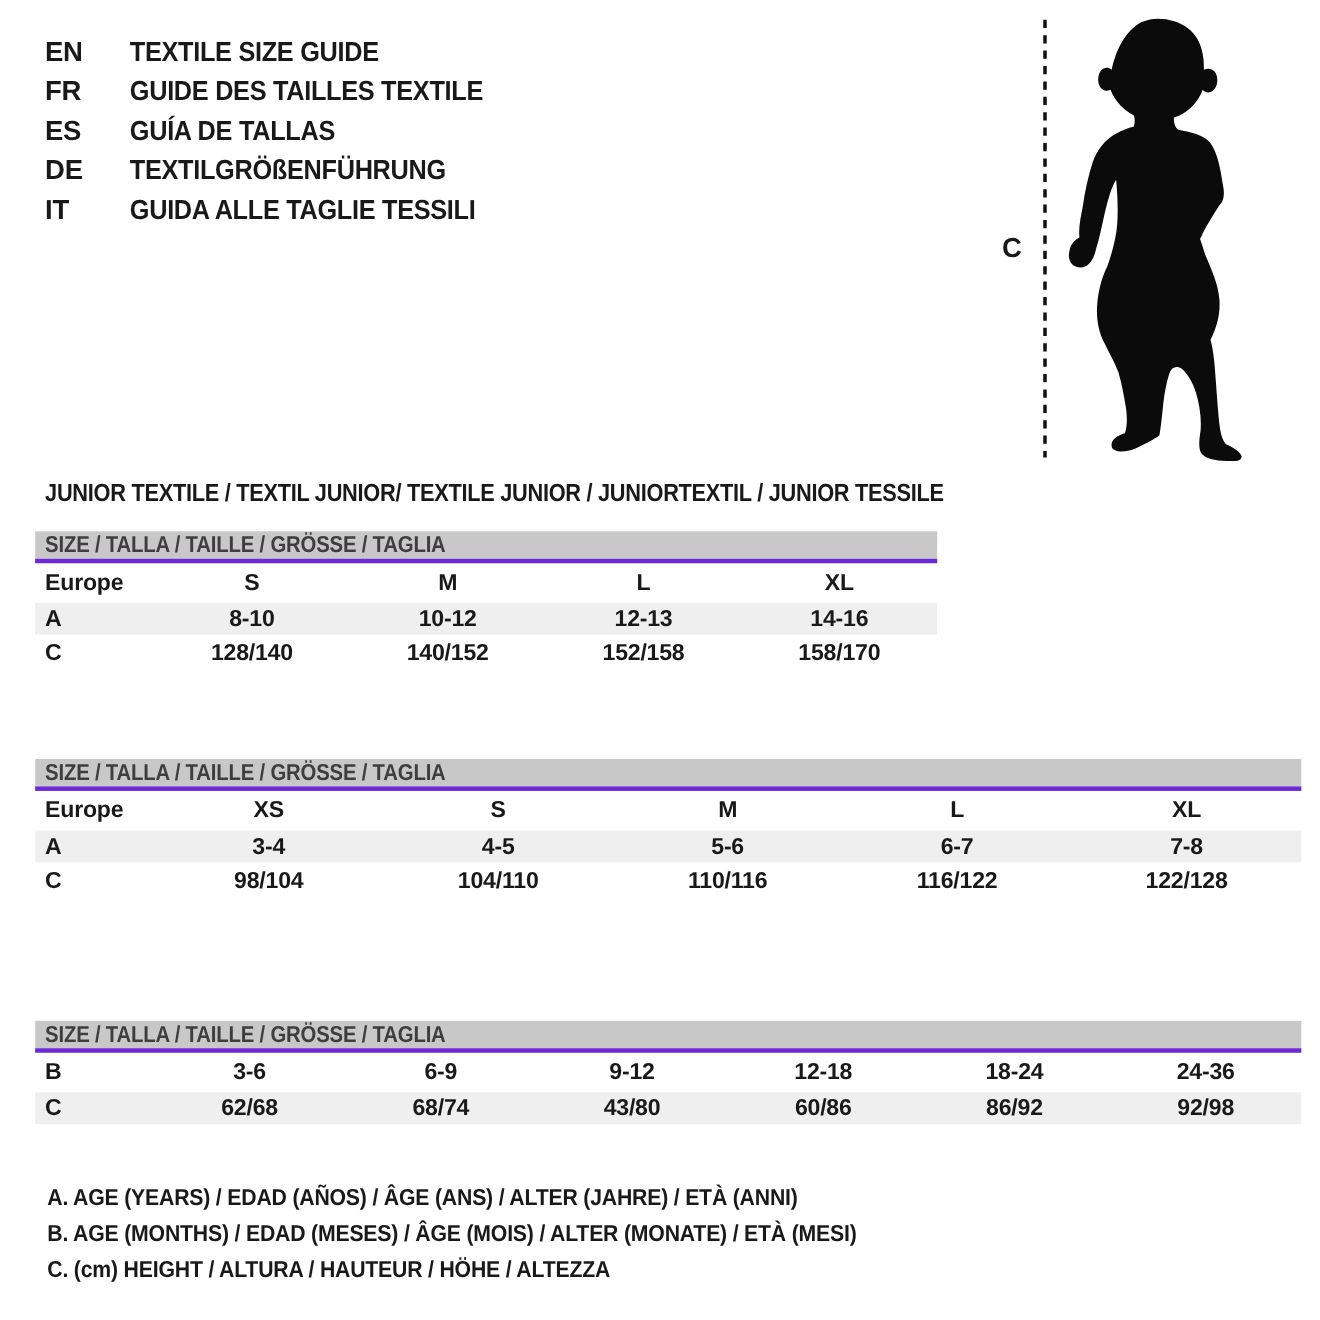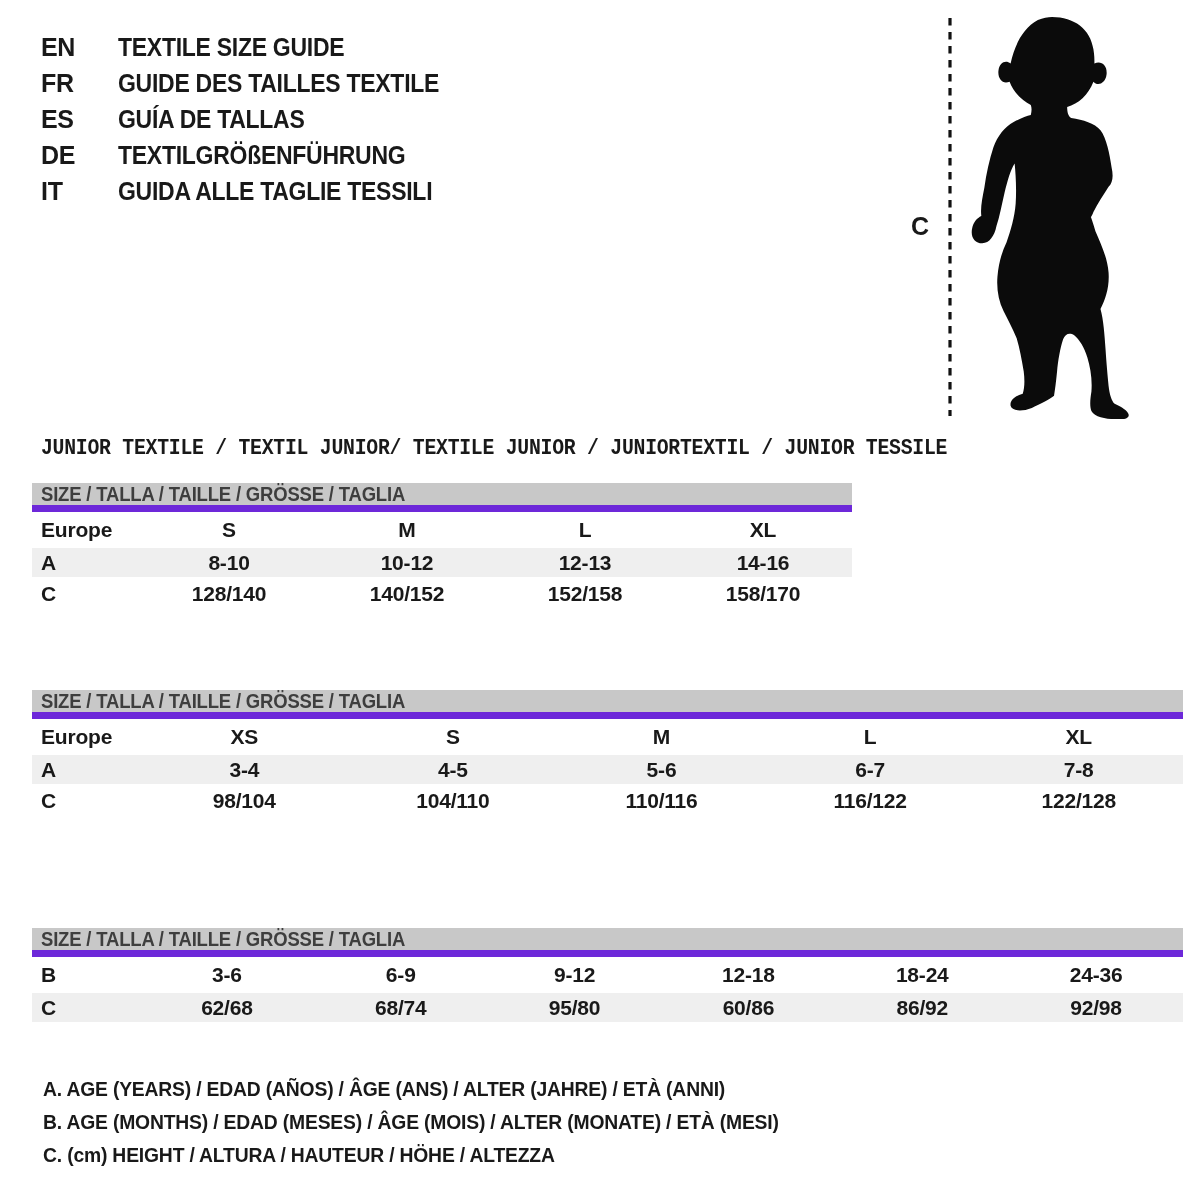--- a/index.html
+++ b/index.html
@@ -22,33 +22,33 @@
   .toddler{position:absolute;left:964px;top:15px;width:174px;height:404px;}
 
   
   .sec-title{position:absolute;left:41px;font-size:22.5px;font-weight:700;letter-spacing:-0.3px;line-height:24px;}
   .sub{font-size:13px;vertical-align:-4px;}
 
   
   .sg-table{position:absolute;left:32px;}
   .w-junior{width:820px;}
   .w-full{width:1151px;}
-  .size-bar{height:29px;background:#c8c8c8;border-bottom:7px solid #6d28d9;display:flex;align-items:center;padding-left:9px;box-sizing:border-box;
+  .size-bar{height:29px;background:#c8c8c8;border-bottom:4px solid #6d28d9;display:flex;align-items:center;padding-left:9px;box-sizing:border-box;
             font-size:21px;font-weight:700;color:#3e3e3e;letter-spacing:-0.2px;}
   .trow{display:grid;align-items:center;font-size:21px;font-weight:700;letter-spacing:-0.2px;height:34px;}
   .trow.first{height:36px;}
   .trow.shade{height:29px;background:#efefef;}
   .cols4{grid-template-columns:108px repeat(4,1fr);}
   .cols5{grid-template-columns:108px repeat(5,1fr);}
   .cols6{grid-template-columns:108px repeat(6,1fr);}
   .lbl{padding-left:9px;}
   .val{text-align:center;}
 
   
-  #junior-title{top:436px;font-family:Liberation Mono, monospace;}
+  #junior-title{top:436px;}
   #junior-table{top:483px;}
   #children-title{top:643px;}
   #children-table{top:690px;}
   #babies-title{top:849px;}
   #babies-title .line{height:33px;}
   #babies-table{top:928px;}
 
   
   .legend{position:absolute;left:43px;top:1072px;}
   .legend .line{height:33px;font-size:21px;font-weight:700;letter-spacing:-0.2px;display:flex;align-items:center;}
@@ -216,21 +216,21 @@
       <span class="val">6-9</span>
       <span class="val">9-12</span>
       <span class="val">12-18</span>
       <span class="val">18-24</span>
       <span class="val">24-36</span>
     </div>
     <div class="trow cols6 shade">
       <span class="lbl">C</span>
       <span class="val">62/68</span>
       <span class="val">68/74</span>
-      <span class="val">95/80</span>
+      <span class="val">43/80</span>
       <span class="val">60/86</span>
       <span class="val">86/92</span>
       <span class="val">92/98</span>
     </div>
   </div>
 
   <div class="legend">
     <div class="line">
         <span class="cond92">A. AGE (YEARS) / EDAD (AÑOS) / ÂGE (ANS) / ALTER (JAHRE) / ETÀ (ANNI)</span>
       </div>

